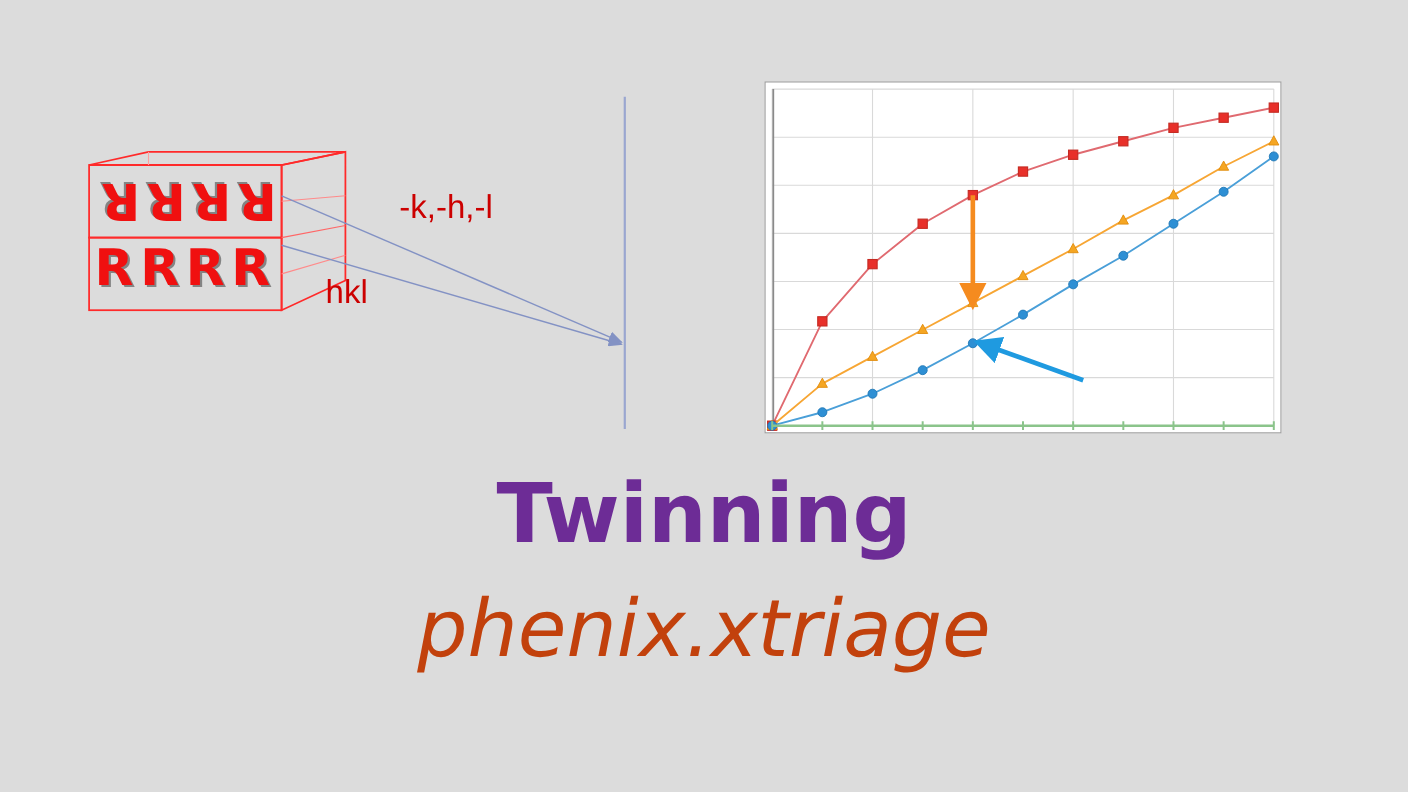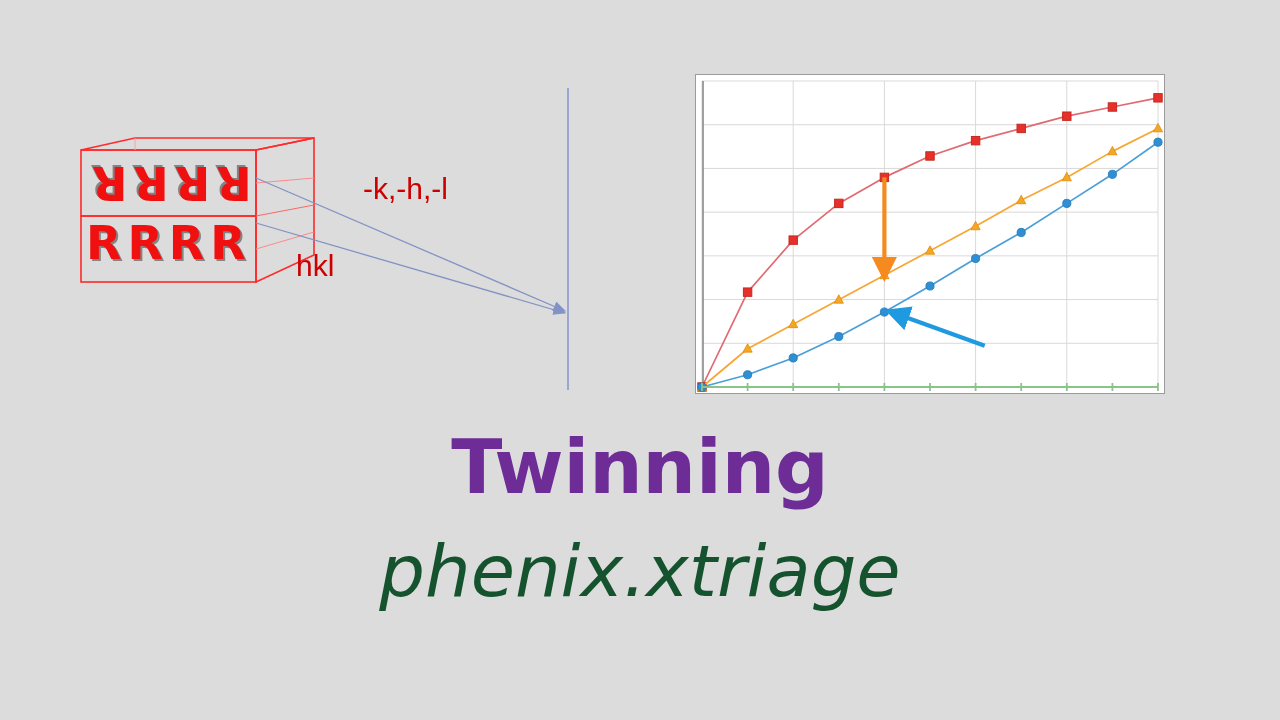--- a/index.html
+++ b/index.html
@@ -64,21 +64,21 @@
     color:#6d2c96;
     line-height:1;
   }
   #title-sub{
     position:absolute;left:0;top:535px;width:1280px;
     text-align:center;
     font-family:"DejaVu Sans", sans-serif;
     font-style:italic;
     font-weight:400;
     font-size:72px;
-    color:#14532d;
+    color:#c2410c;
     line-height:1;
   }
 </style>
 </head>
 <body>
 
 <div id="slide">
 
   <div id="diagram">
 

